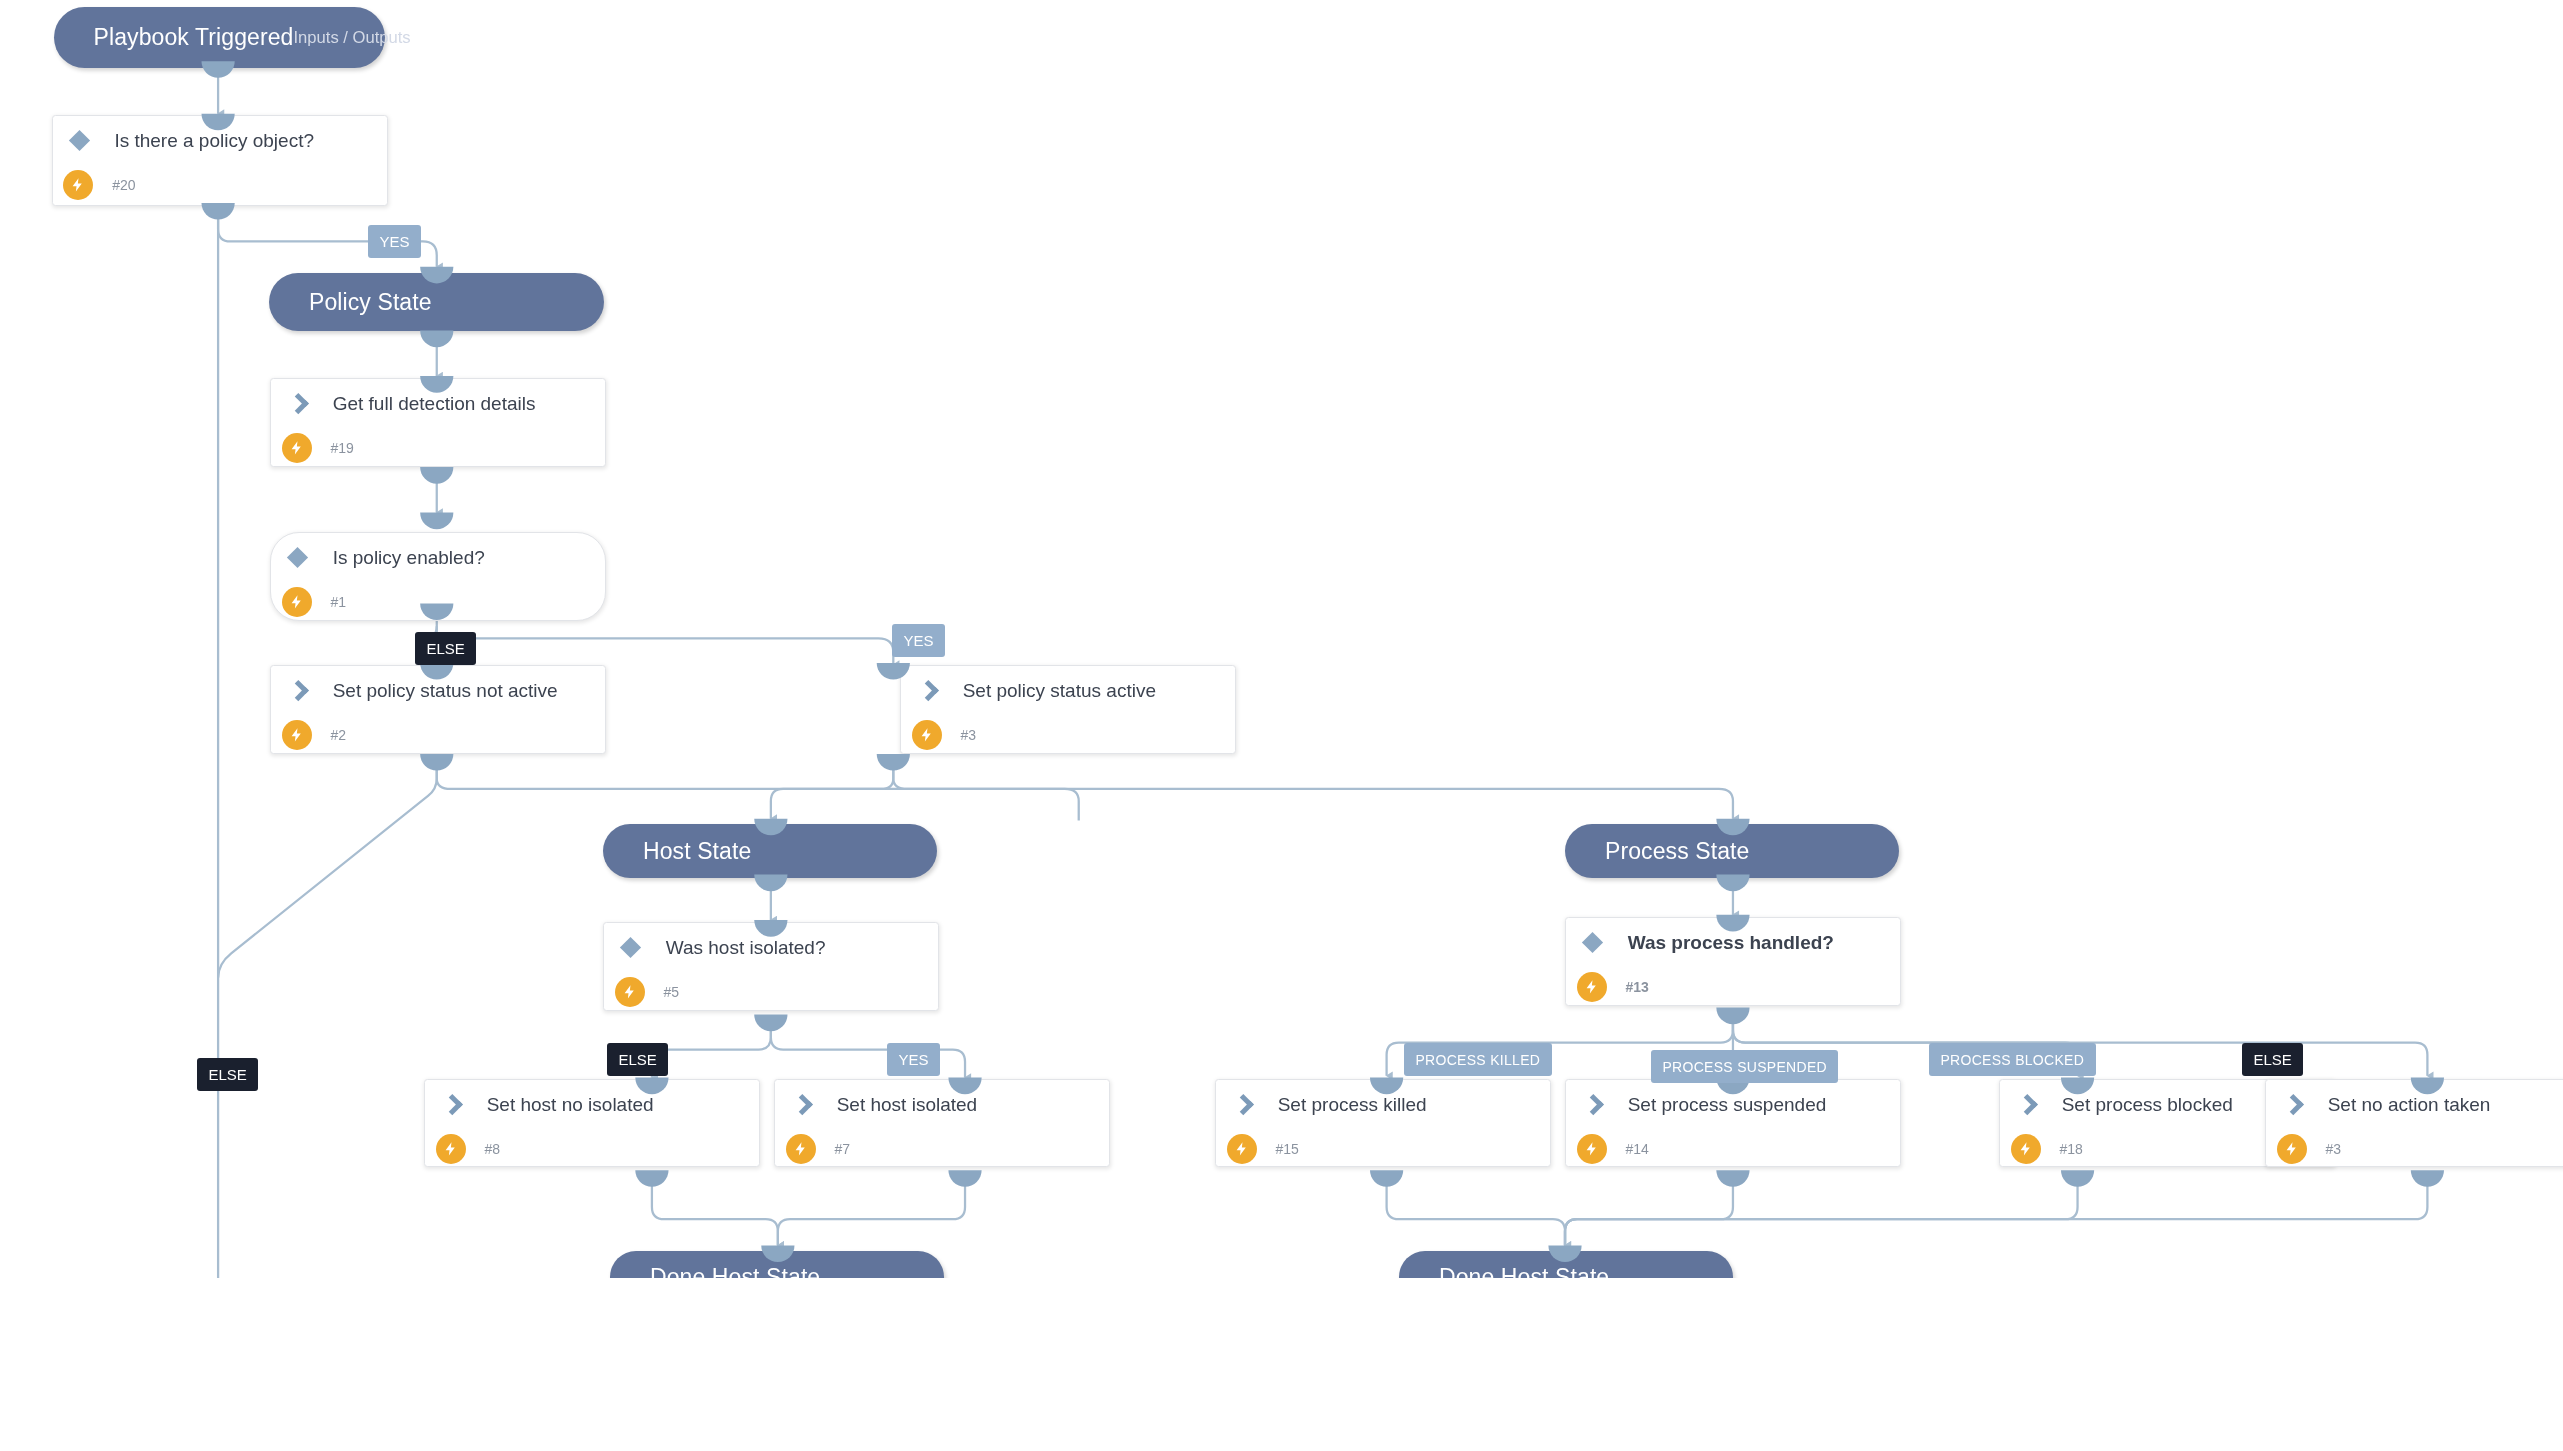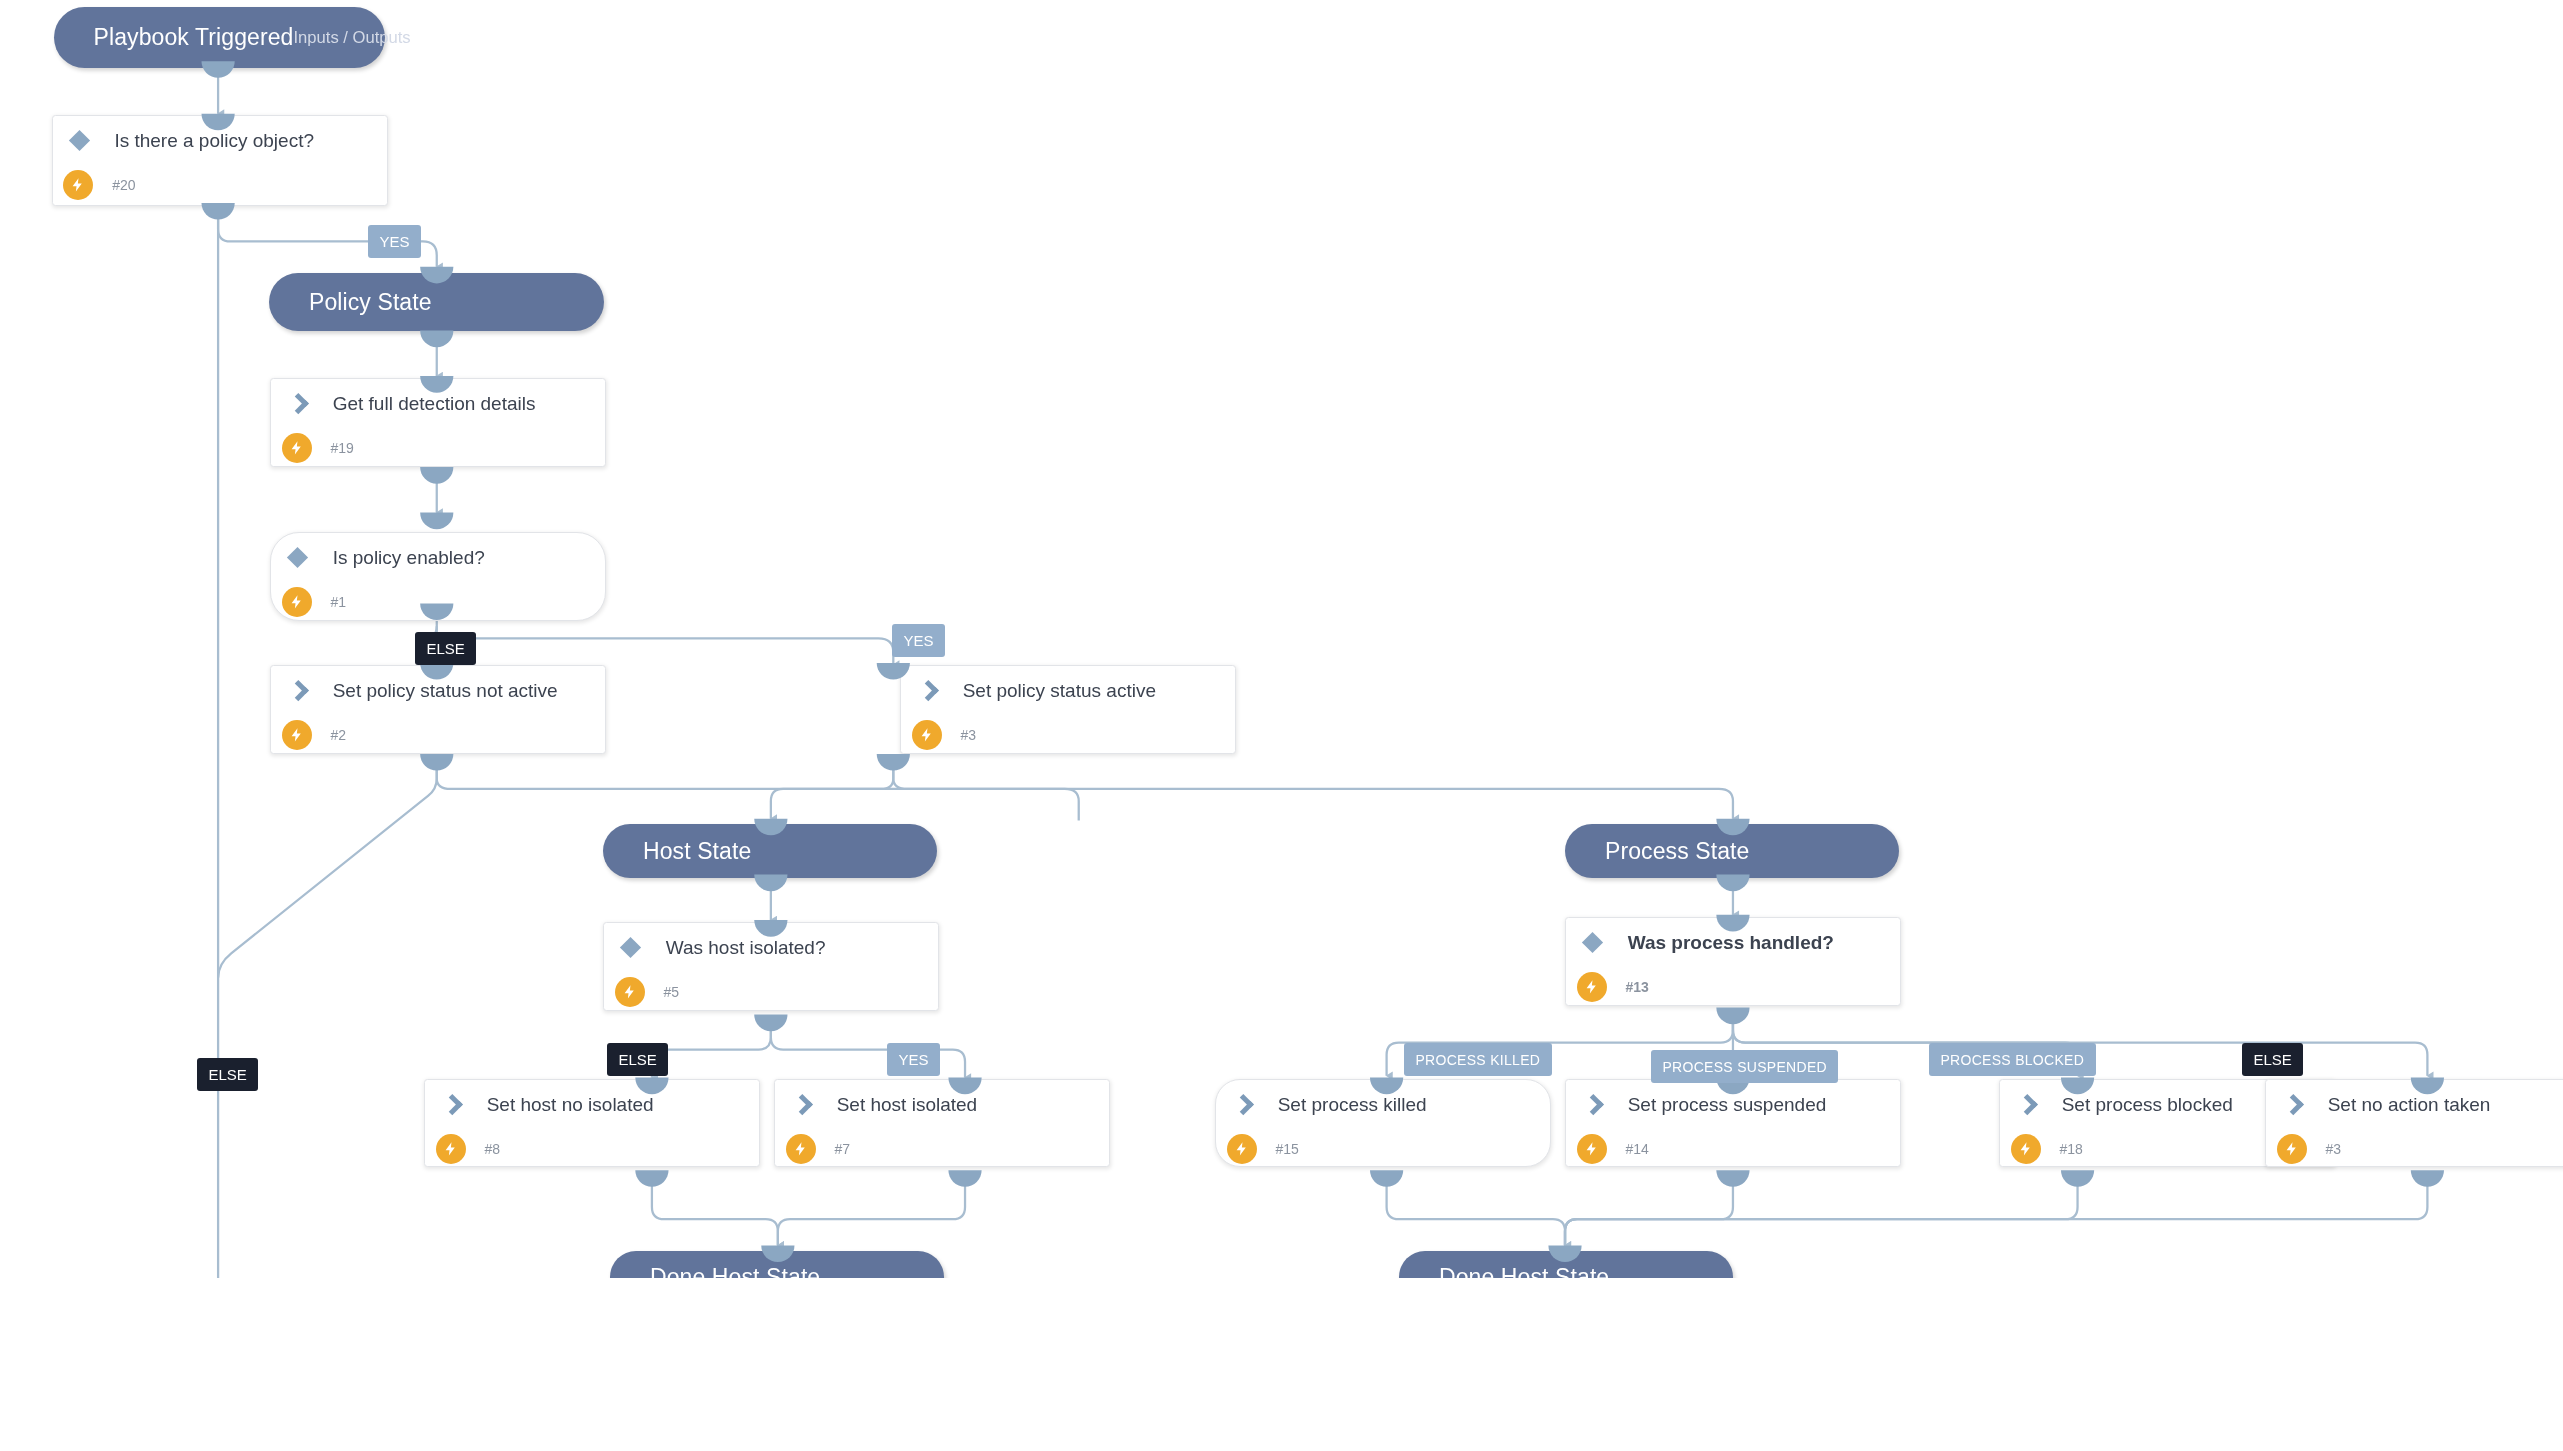--- a/index.html
+++ b/index.html
@@ -435,21 +435,21 @@
     <div class="card-foot">
       <span class="ic-bolt">
         <svg width="15.7" height="15.7" viewBox="0 0 24 24">
             <path d="M13 2 L4 14 h6 l-1 8 9-12 h-6 z" fill="#ffffff"></path>
           </svg>
       </span>
       <span class="card-num">#13</span>
     </div>
   </div>
 
-  <div class="card" style="left:1172px; top:1079px; width:334px; height:86px;border-radius:25px;">
+  <div class="card" style="left:1172px; top:1079px; width:334px; height:86px;">
     <div class="card-row">
       <span class="ic-chev"></span>
       <span class="card-title">Set process killed</span>
     </div>
     <div class="card-foot">
       <span class="ic-bolt">
         <svg width="15.7" height="15.7" viewBox="0 0 24 24">
             <path d="M13 2 L4 14 h6 l-1 8 9-12 h-6 z" fill="#ffffff"></path>
           </svg>
       </span>

